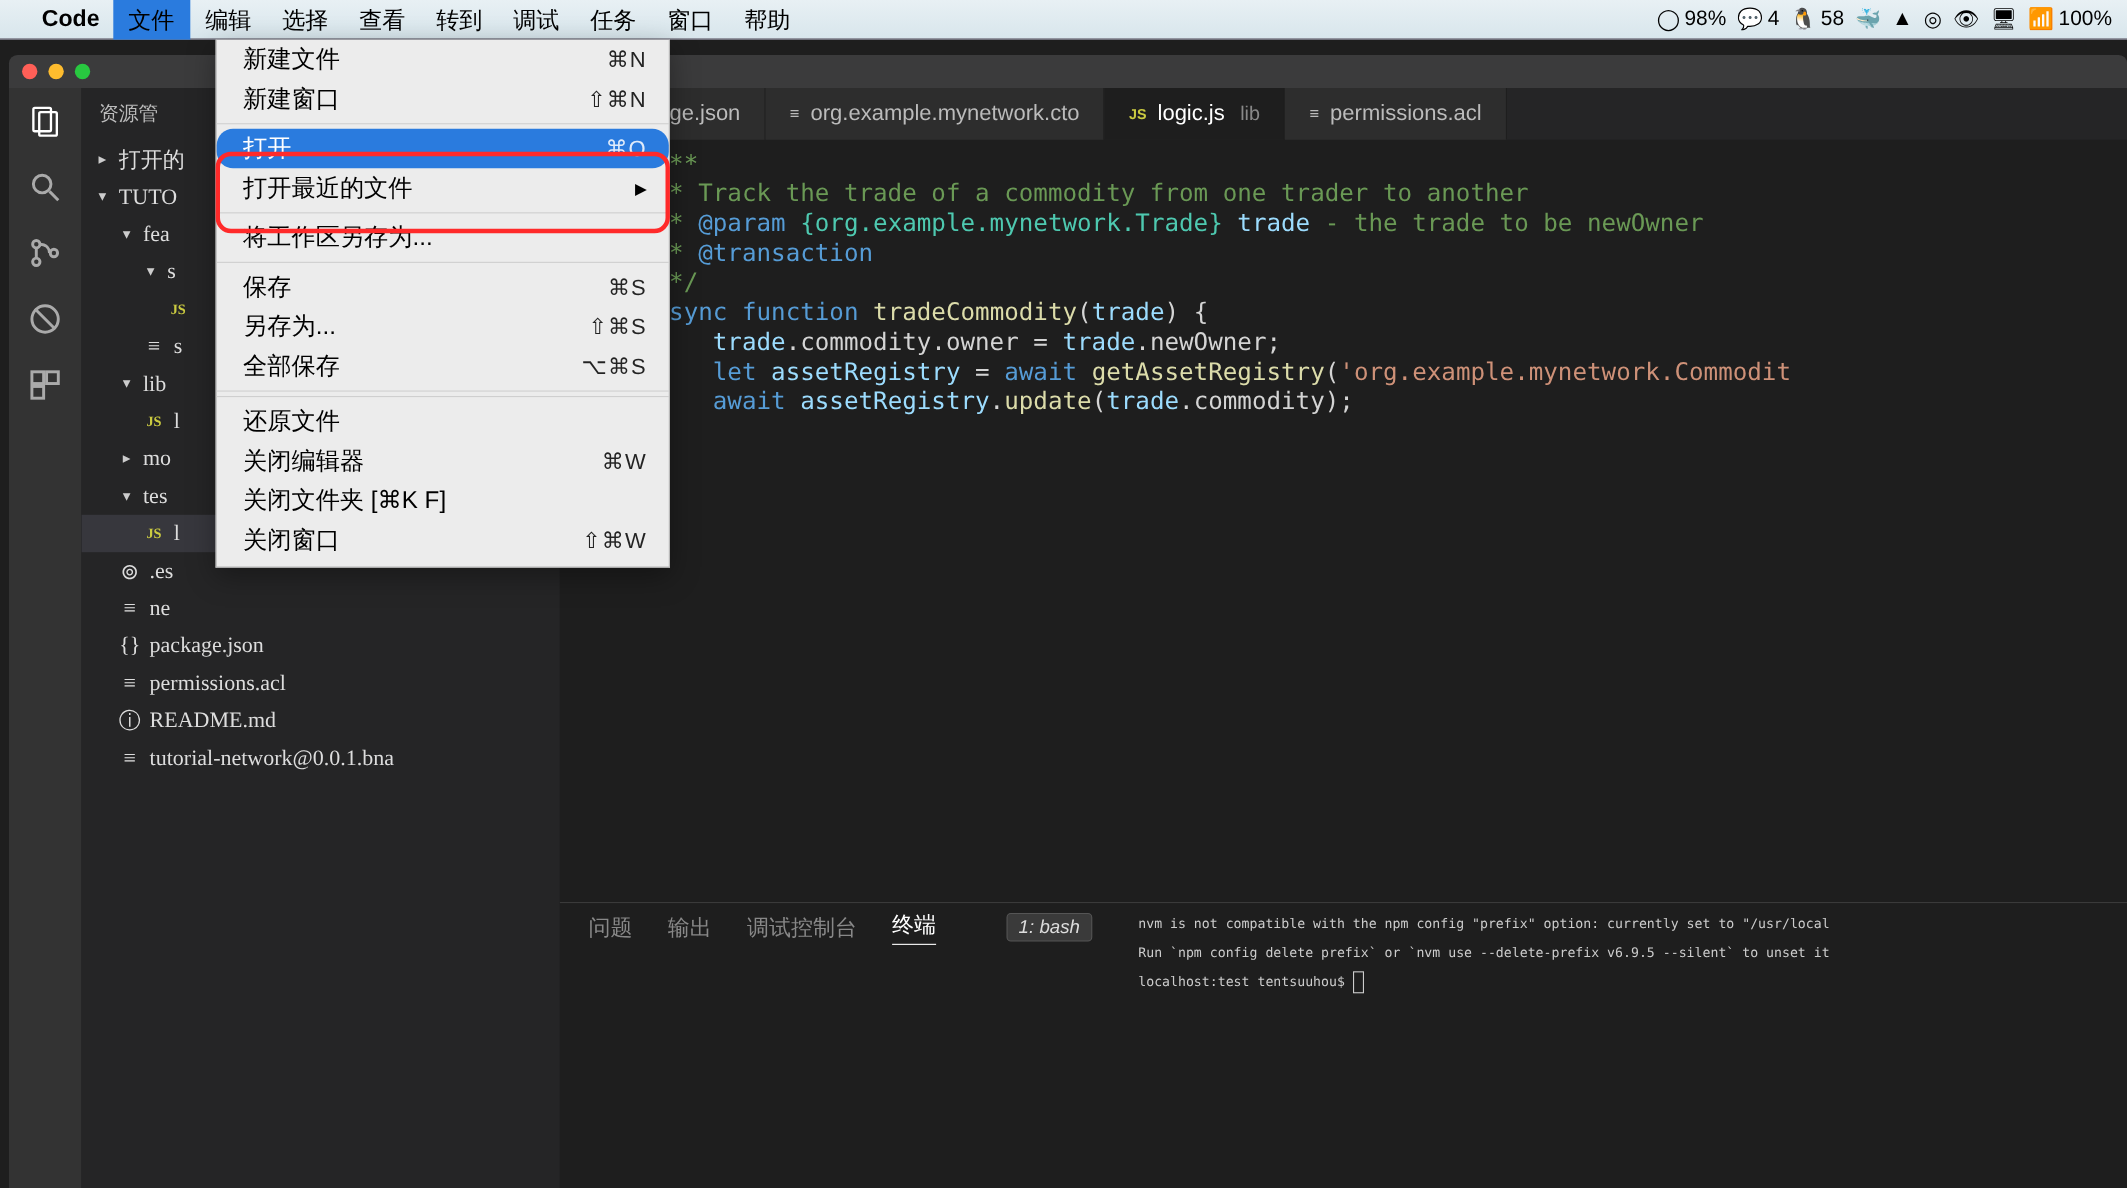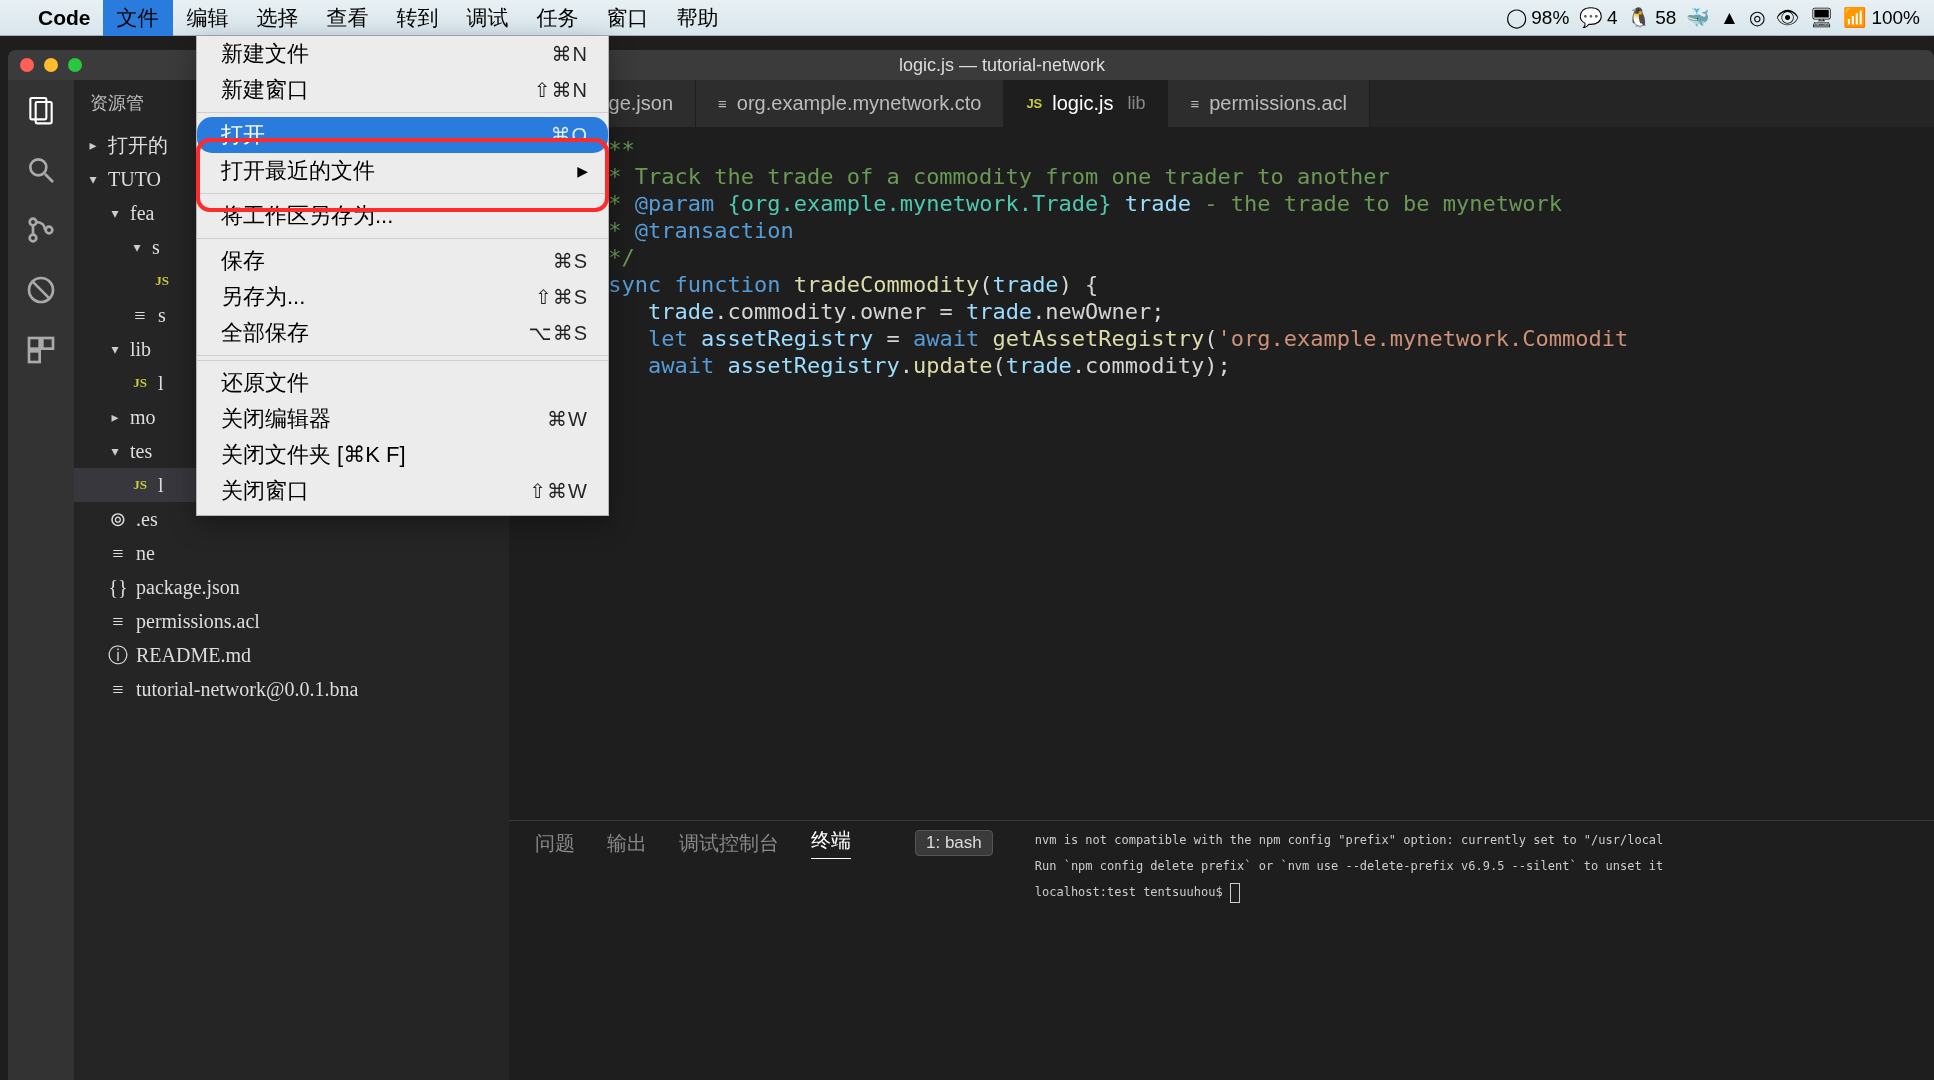--- a/index.html
+++ b/index.html
@@ -234,20 +234,21 @@
 .panel-tabs .pt { cursor:default; }
 .panel-tabs .pt.active { color:#fff; border-bottom:1px solid #fff; padding-bottom:4px;}
 .panel-tabs .spacer { flex:1; }
 .panel-tabs .sel {
   background:#3a3a3a;
   border:1px solid #555;
   border-radius:4px;
   padding: 2px 10px;
   color:#ddd;
   font-size:17px;
+  font-style:italic;
 }
 .term {
   flex:1;
   font-family: "SF Mono", Menlo, monospace;
   font-size: 12px;
   line-height: 26px;
   color:#ccc;
   padding: 6px 16px;
   white-space: pre;
 }
@@ -285,21 +286,20 @@
   </div>
 </div>
 
 <div class="vscode">
   <div class="titlebar">
     <div class="traffic">
       <div class="dot r"></div>
       <div class="dot y"></div>
       <div class="dot g"></div>
     </div>
-    <div class="title">logic.js — tutorial-network</div>
   </div>
 
   <div class="workspace">
 
     <div class="activitybar">
       <div class="ab-icon active">
         <svg viewBox="0 0 24 24" fill="none" stroke="currentColor" stroke-width="1.6">
             <rect x="4" y="3" width="12" height="16" rx="1"></rect>
             <rect x="8" y="6" width="12" height="16" rx="1"></rect>
           </svg>
@@ -439,21 +439,21 @@
 3
 4
 5
 6
 7
 8
 9
 10</div>
         <div class="code"><span class="c-comment">/**</span>
 <span class="c-comment"> * Track the trade of a commodity from one trader to another</span>
-<span class="c-comment"> * </span><span class="c-doctag">@param </span><span class="c-type">{org.example.mynetwork.Trade}</span><span class="c-param"> trade</span><span class="c-comment"> - the trade to be mynetwork</span>
+<span class="c-comment"> * </span><span class="c-doctag">@param </span><span class="c-type">{org.example.mynetwork.Trade}</span><span class="c-param"> trade</span><span class="c-comment"> - the trade to be newOwner</span>
 <span class="c-comment"> * </span><span class="c-doctag">@transaction</span>
 <span class="c-comment"> */</span>
 <span class="c-kw">async </span><span class="c-kw">function </span><span class="c-fn">tradeCommodity</span><span>(</span><span class="c-var">trade</span><span>) {</span>
 <span class="c-var">    trade</span><span>.commodity.owner = </span><span class="c-var">trade</span><span>.newOwner;</span>
 <span>    </span><span class="c-kw">let </span><span class="c-var">assetRegistry</span><span> = </span><span class="c-kw">await </span><span class="c-fn">getAssetRegistry</span><span>(</span><span class="c-str">'org.example.mynetwork.Commodit</span>
 <span>    </span><span class="c-kw">await </span><span class="c-var">assetRegistry</span><span>.</span><span class="c-fn">update</span><span>(</span><span class="c-var">trade</span><span>.commodity);</span>
 <span>}</span></div>
       </div>
 
       <div class="panel">

